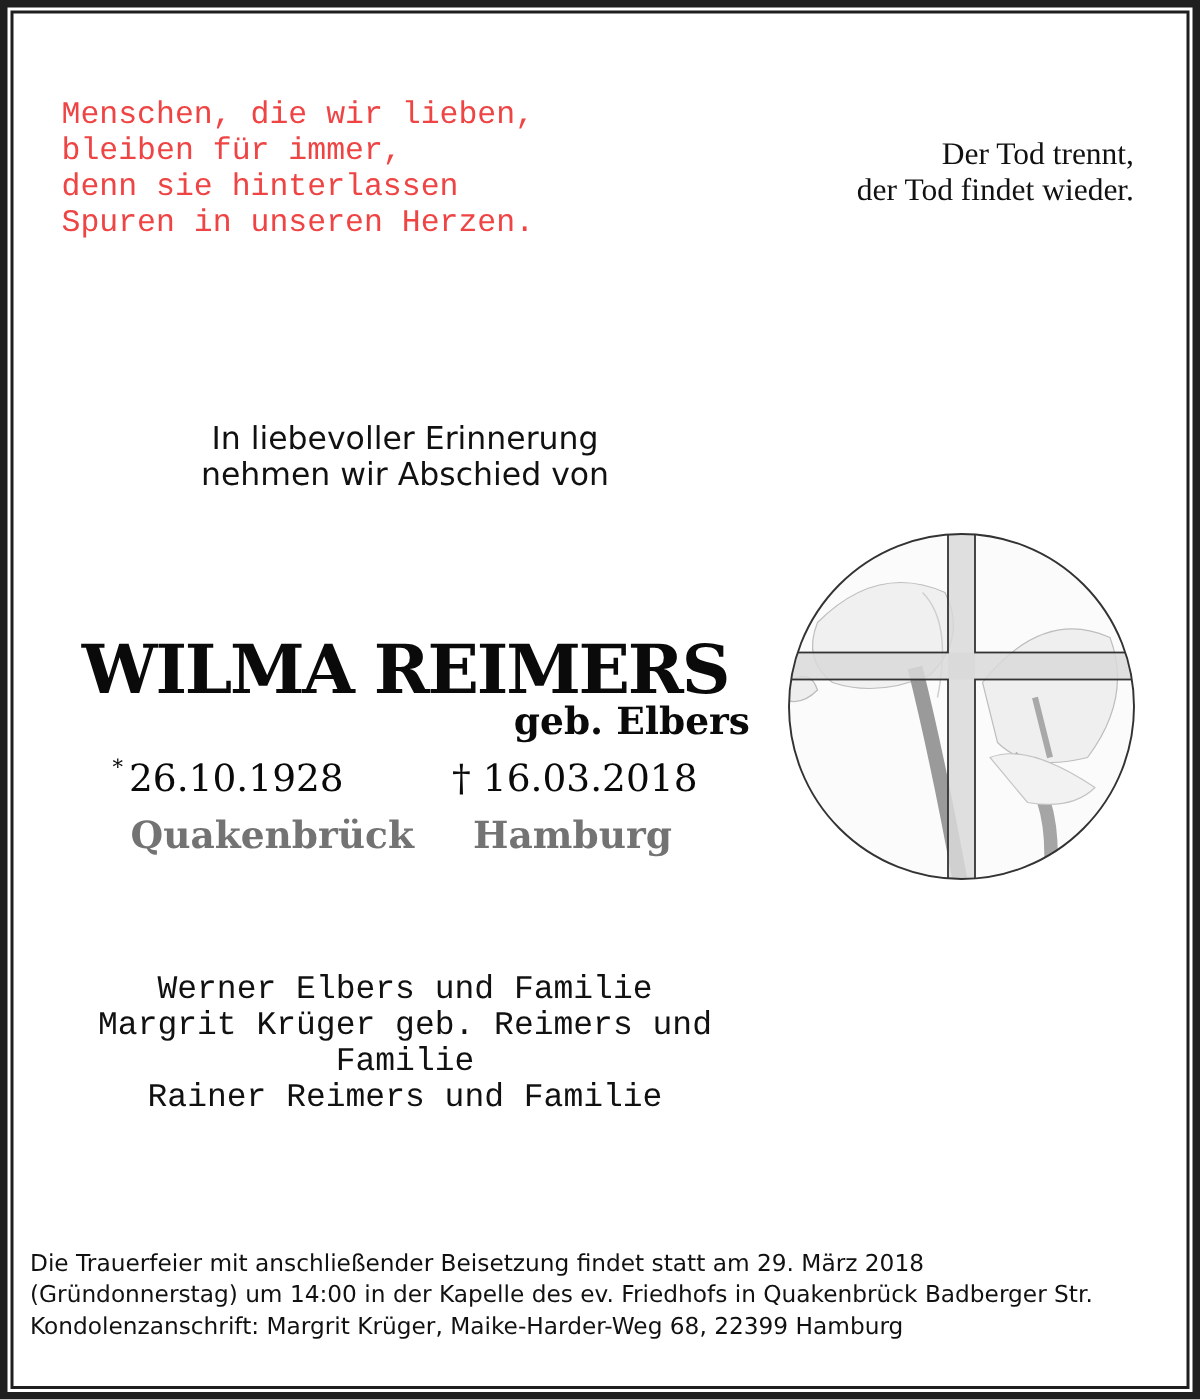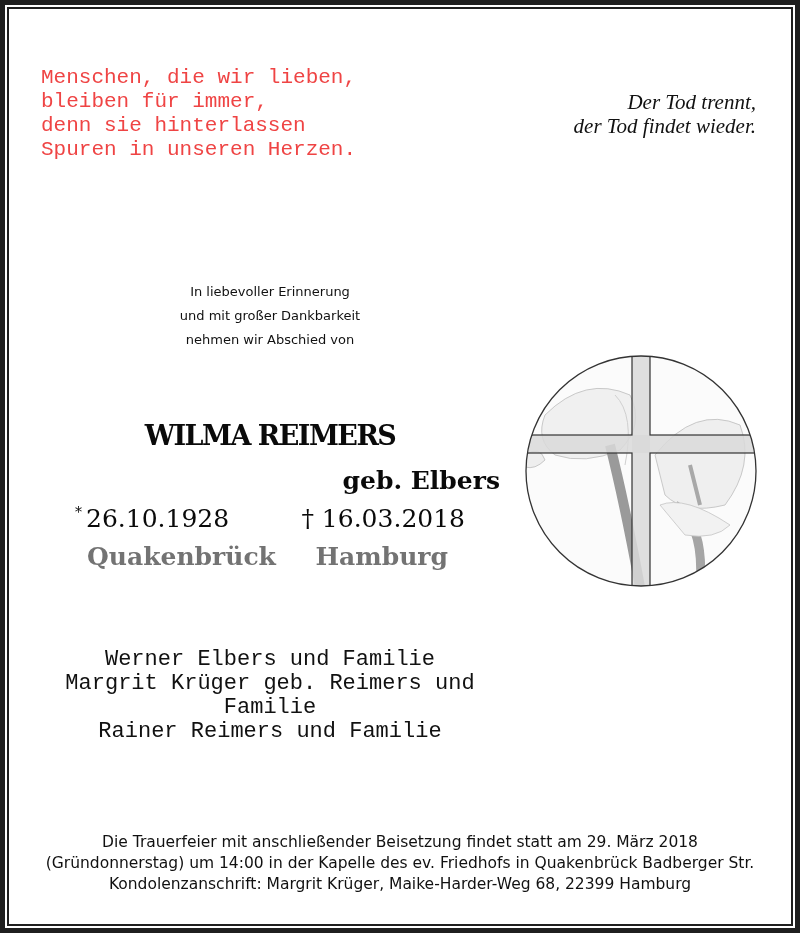--- a/index.html
+++ b/index.html
@@ -15,31 +15,30 @@
   .abs { position: absolute; }
 
   .poem-left {
     left: 41px; top: 36px; font-size: 21px; line-height: 24px; color: #ef4444;
     font-family: Liberation Mono, monospace;
     margin-top: 30px;
   }
   .poem-right {
     right: 44px; top: 90px; font-size: 21px; line-height: 24px; color: #111; text-align: right;
     font-family: "Liberation Serif", serif;
-    font-style: italic;
   }
   .intro {
     left: 100px; width: 340px; top: 280px; text-align: center;
-    font-size: 13px; line-height: 24px; color: #111;
+    font-size: 21px; line-height: 24px; color: #111;
     font-family: "DejaVu Sans", sans-serif;
   }
   .name {
     left: 40px; width: 460px; top: 420px; text-align: center;
     font-family: "DejaVu Serif", serif; font-weight: bold;
-    font-size: 27px; letter-spacing: -1.5px; color: #0a0a0a;
+    font-size: 45px; letter-spacing: -1.5px; color: #0a0a0a;
   }
   .maiden {
     left: 40px; width: 460px; top: 466px; text-align: right;
     font-family: "DejaVu Serif", serif; font-weight: bold; font-size: 25px; color: #0a0a0a;
   }
   .dates {
     left: 75px; width: 390px; top: 504px; height: 36px;
     font-family: "DejaVu Serif", serif; font-weight: normal; font-size: 25px; color: #0a0a0a;
   }
   .birth { position: absolute; left: 0; top: 0; }
@@ -51,21 +50,21 @@
   }
   .place-birth { position: absolute; left: 17px; top: 0; }
   .place-death { position: absolute; right: 22px; top: 0; text-align: right; }
 
   .family {
     left: 40px; width: 460px; top: 648px; text-align: center;
     font-size: 22px; line-height: 24px; color: #111;
     font-family: Liberation Mono, monospace;
   }
   .footer {
-    left: 20px; width: 760px; top: 832px; text-align: center;
+    left: 20px; width: 760px; top: 832px; text-align: left;
     font-size: 15.5px; line-height: 21px; color: #111;
     font-family: "DejaVu Sans", sans-serif;
   }
 
   .emblem {
     left: 525px; top: 355px; width: 232px; height: 232px;
   }
 </style>
 </head>
 <body>
@@ -80,21 +79,20 @@
   <div>Spuren in unseren Herzen.</div>
 </div>
 
 <div class="abs poem-right">
   <div>Der Tod trennt,</div>
   <div>der Tod findet wieder.</div>
 </div>
 
 <div class="abs intro">
   <div>In liebevoller Erinnerung</div>
-  <div>und mit großer Dankbarkeit</div>
   <div>nehmen wir Abschied von</div>
 </div>
 
 <div class="abs name">WILMA REIMERS</div>
 <div class="abs maiden">geb. Elbers</div>
 
 <div class="abs dates">
   <span class="birth">
     <span class="mark">*</span><span>26.10.1928</span>
   </span>

